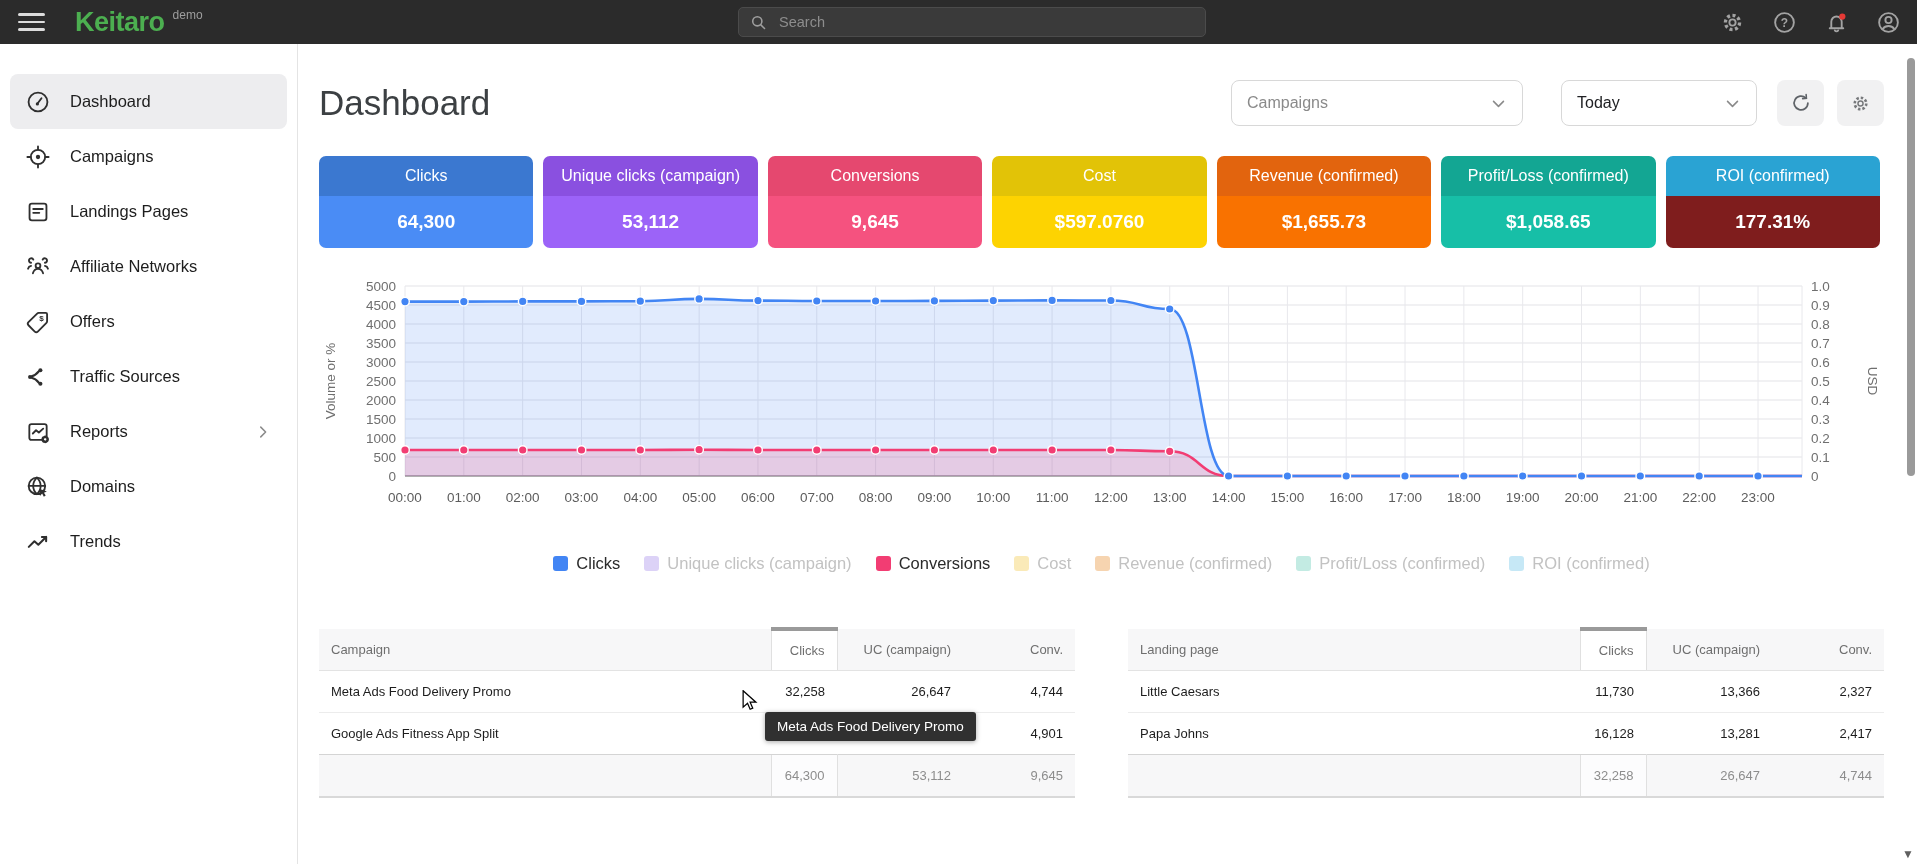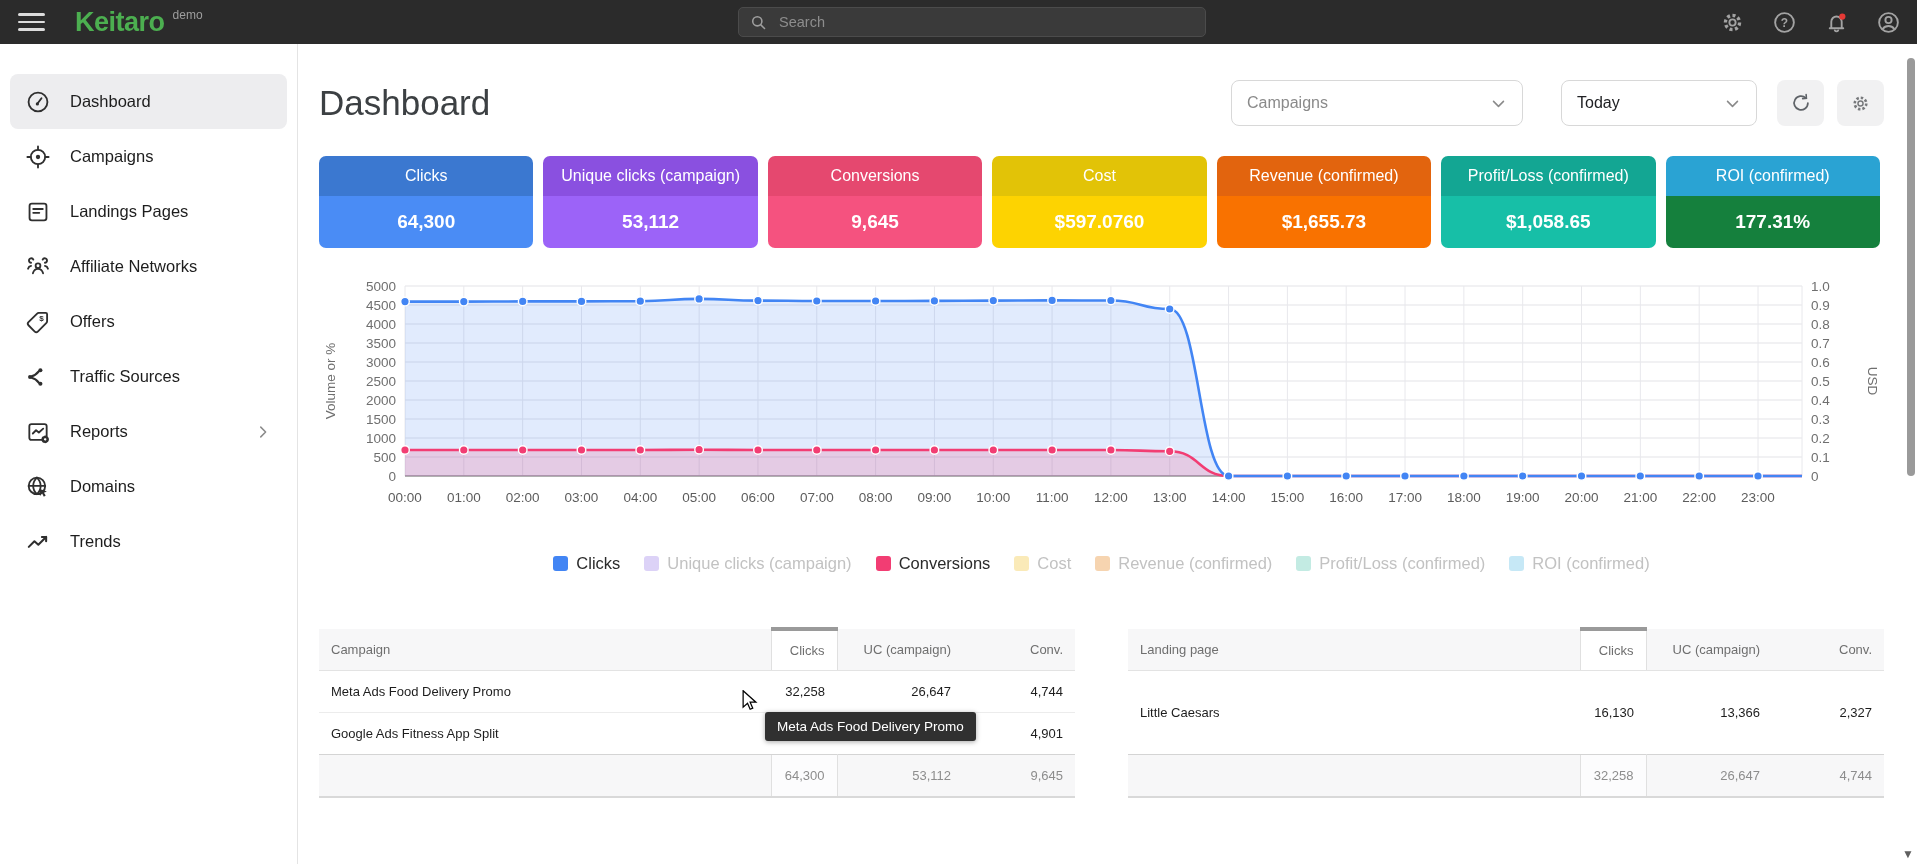--- a/index.html
+++ b/index.html
@@ -279,21 +279,21 @@
       <div class="card">
         <div class="card-h" style="background: rgb(226, 100, 14);">Revenue (confirmed)</div>
         <div class="card-v" style="background: rgb(249, 114, 0);">$1,655.73</div>
       </div>
       <div class="card">
         <div class="card-h" style="background: rgb(19, 166, 147);">Profit/Loss (confirmed)</div>
         <div class="card-v" style="background: rgb(23, 191, 167);">$1,058.65</div>
       </div>
       <div class="card">
         <div class="card-h" style="background: rgb(42, 163, 211);">ROI (confirmed)</div>
-        <div class="card-v" style="background: #15803d;">177.31%</div>
+        <div class="card-v" style="background: #7f1d1d;">177.31%</div>
       </div>
     </div>
 
     <div class="chart-wrap">
       <svg id="chart-svg" width="1565" height="252" font-family="Liberation Sans, sans-serif">
           <line x1="86" y1="204" x2="1483" y2="204" stroke="#e3e3e7" stroke-width="1"></line>
           <text x="77" y="208.5" text-anchor="end" font-size="13.5" fill="#6f6f6f">0</text>
           <line x1="86" y1="185" x2="1483" y2="185" stroke="#e3e3e7" stroke-width="1"></line>
           <text x="77" y="189.5" text-anchor="end" font-size="13.5" fill="#6f6f6f">500</text>
           <line x1="86" y1="166" x2="1483" y2="166" stroke="#e3e3e7" stroke-width="1"></line>
@@ -515,23 +515,29 @@
             <tr>
           <th class="name">Landing page</th>
           <th class="sorted">Clicks</th>
           <th>UC (campaign)</th>
           <th>Conv.</th>
         </tr>
           </thead>
         <tbody>
           <tr>
             <td class="name">Little Caesars</td>
-            <td>16,130</td>
+            <td>11,730</td>
             <td>13,366</td>
             <td>2,327</td>
+          </tr>
+          <tr>
+            <td class="name">Papa Johns</td>
+            <td>16,128</td>
+            <td>13,281</td>
+            <td>2,417</td>
           </tr>
         </tbody>
         <tfoot>
             <tr>
           <td class="name"></td>
           <td class="sorted">32,258</td>
           <td>26,647</td>
           <td>4,744</td>
         </tr>
           </tfoot>

